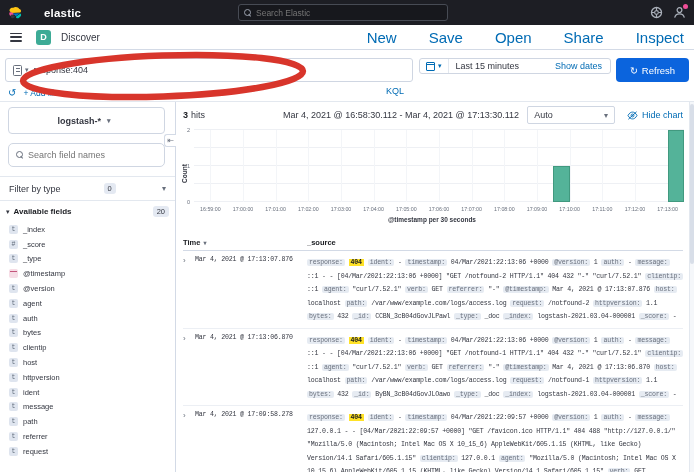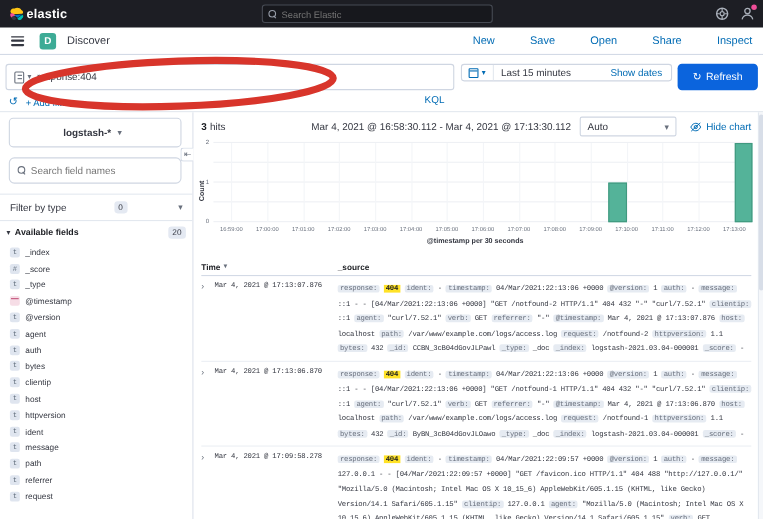--- a/index.html
+++ b/index.html
@@ -1,41 +1,41 @@
 <!DOCTYPE html>
 <html><head>
 <meta charset="utf-8">
 <style>
   * { margin:0; padding:0; box-sizing:border-box; }
   html,body { width:694px; height:472px; overflow:hidden; font-family:"Liberation Sans",sans-serif; background:#fff; }
   #stage { position:relative; width:694px; height:472px; background:#fff; }
 
   
   #topbar { position:absolute; left:0; top:0; width:694px; height:25px; background:#1d1e24; display:flex; align-items:center; padding:0 8px; z-index:5; }
-  #brand { color:#fff; font-size:11.5px; font-weight:bold; letter-spacing:.2px; margin-left:2px; }
+  #brand { color:#fff; font-size:11.5px; font-weight:bold; letter-spacing:.2px; margin-left:22px; }
   #global-search { position:absolute; left:238px; top:4px; width:210px; height:17px; background:#17181d; border:1px solid #474b54; border-radius:3px; display:flex; align-items:center; padding:0 5px; }
   #global-search input { background:transparent; border:none; outline:none; color:#9aa0ac; font-size:8.5px; width:100%; font-family:"Liberation Sans",sans-serif; }
   .topbar-right { margin-left:auto; display:flex; align-items:center; gap:10px; }
   .avatar-wrap { position:relative; }
   .notif-dot { position:absolute; right:-2px; top:-2px; width:5px; height:5px; border-radius:50%; background:#f04e98; }
 
   
   .mag { position:relative; width:8px; height:8px; flex:0 0 auto; margin-right:4px; }
   .mag::before { content:""; position:absolute; left:0; top:0; width:5px; height:5px; border:1.2px solid #9aa0ac; border-radius:50%; }
   .mag::after { content:""; position:absolute; left:5px; top:5px; width:3px; height:1.2px; background:#9aa0ac; transform:rotate(45deg); transform-origin:0 0; }
   .mag.dark::before { border-color:#69707d; } .mag.dark::after { background:#69707d; }
 
   
   #appbar { position:absolute; left:0; top:25px; width:694px; height:25px; background:#fff; border-bottom:1px solid #d3dae6; display:flex; align-items:center; padding:0 10px; z-index:4; }
   .hamburger { width:12px; height:9px; display:flex; flex-direction:column; justify-content:space-between; cursor:pointer; }
   .hamburger span { display:block; height:1.5px; background:#343741; border-radius:1px; }
   #app-icon { width:15px; height:15px; background:#3dab96; border-radius:3px; color:#fff; font-size:9px; font-weight:bold; display:flex; align-items:center; justify-content:center; margin:0 10px 0 14px; }
   #app-title { font-size:10px; color:#343741; }
   #app-actions { margin-left:auto; display:flex; gap:16px; }
-  #app-actions span { color:#006bb4; font-size:10px; cursor:pointer;padding-left:16px; }
+  #app-actions span { color:#006bb4; font-size:15px; cursor:pointer;padding-left:16px; }
 
   
   #querybar { position:absolute; left:0; top:50px; width:694px; height:52px; background:#fff; border-bottom:1px solid #e3e8ef; z-index:3; }
   #query-input-wrap { position:absolute; left:5px; top:8px; width:408px; height:24px; border:1px solid #cfd6e2; border-radius:3px; background:#fff; display:flex; align-items:center; }
   .docfilter-icon { width:9px; height:11px; border:1.1px solid #69707d; border-radius:1.5px; margin:0 3px 0 7px; position:relative; }
   .docfilter-icon::before { content:""; position:absolute; left:1.5px; top:2.5px; right:1.5px; height:1px; background:#69707d; box-shadow:0 3px 0 #69707d; }
   .chev { color:#69707d; font-size:7px; margin-right:5px; }
   #query-input { flex:1; border:none; outline:none; font-size:9px; color:#343741; font-family:"Liberation Sans",sans-serif; }
   #kql-label { color:#006bb4; font-size:9px; padding:0 8px; border-left:1px solid #e3e8ef; align-self:stretch; display:flex; align-items:center; cursor:pointer;margin-top:32px; }
   #datepicker { position:absolute; left:419px; top:8px; width:192px; height:16px; border:1px solid #cfd6e2; border-radius:3px; display:flex; align-items:center; background:#fff; }

